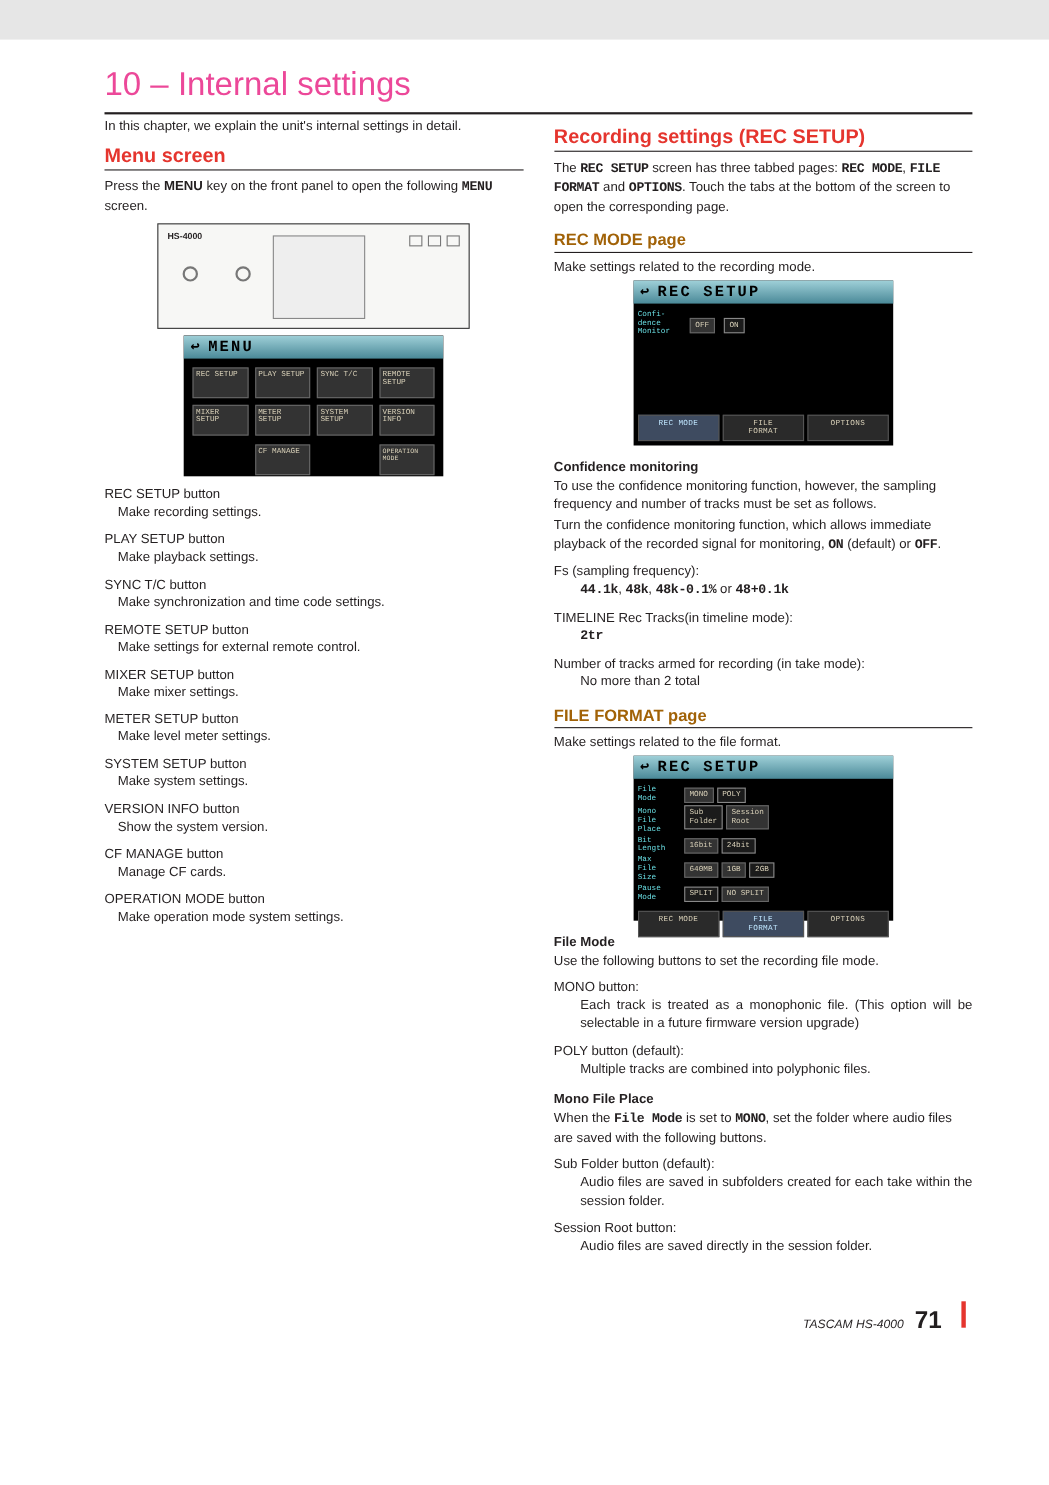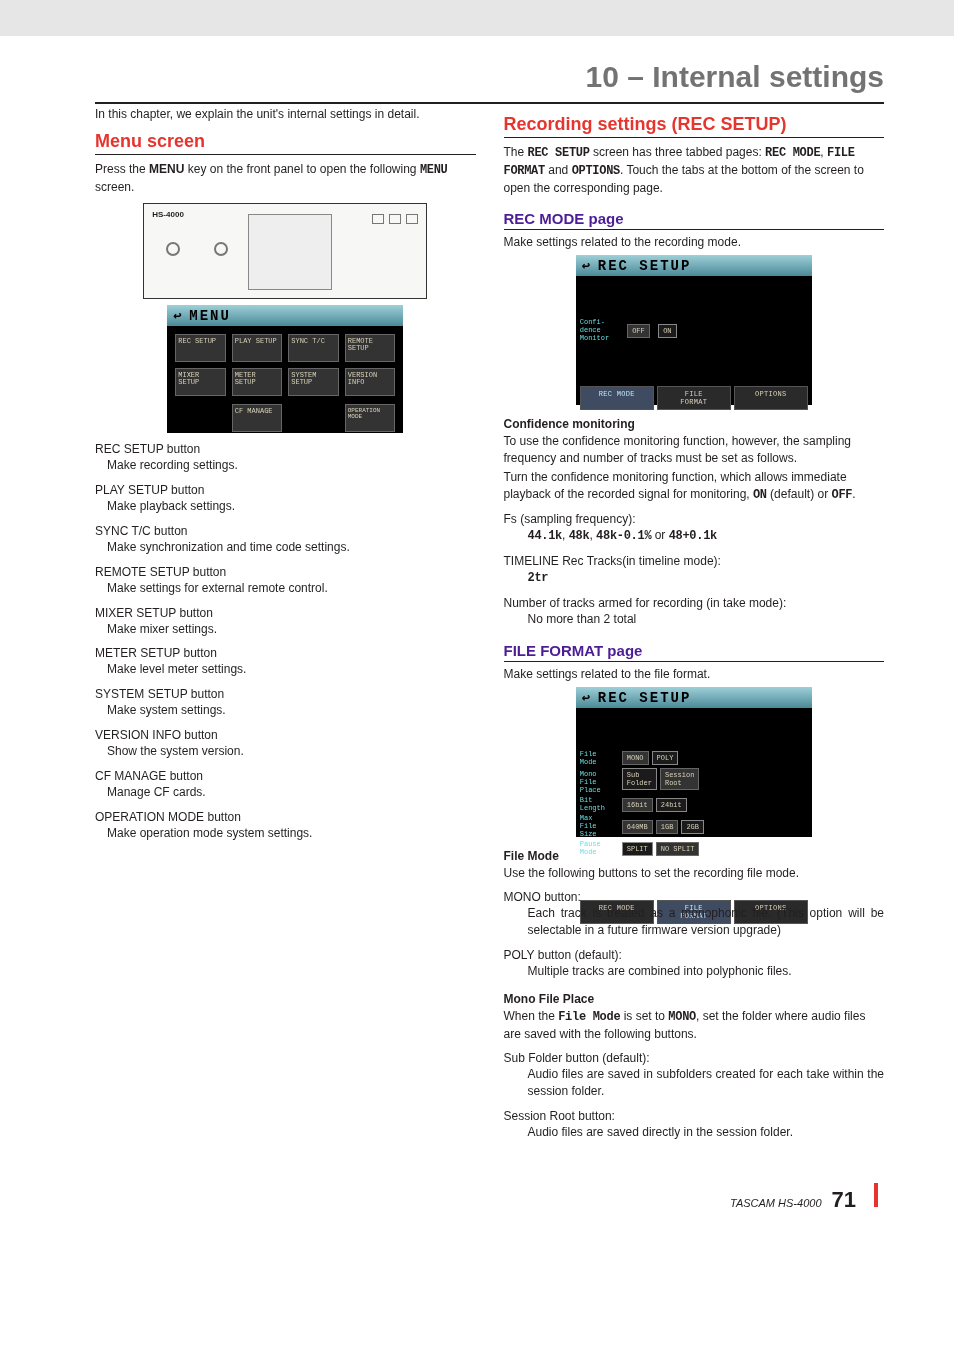--- a/index.html
+++ b/index.html
@@ -8,40 +8,40 @@
       font-size: 12px;
       color: #231f20;
       background: #fff;
       width: 954px;
       margin: 0 auto;
     }
     .top-bar { background: #e6e6e6; height: 36px; }
     .page { padding: 0 70px 30px 95px; }
     .chapter-title { 
       font-size: 30px; 
-      font-weight: bold; 
-      color: #737373; 
-      text-align: right;
+      font-weight: normal; 
+      color: #ec4899; 
+      text-align: left;
       padding: 24px 0 8px 0;
       border-bottom: 2px solid #231f20;
     }
     .columns { display: flex; gap: 28px; padding-top: 2px; }
     .col { flex: 1; min-width: 0; }
     .h1-rule { 
       font-size: 18px; 
       font-weight: bold; 
       color: #e5352e; 
       border-bottom: 1.5px solid #231f20;
       padding-bottom: 2px;
       margin: 8px 0 6px 0;
     }
     .h2-rule {
       font-size: 15px;
       font-weight: bold;
-      color: #4c1d95;
+      color: #a16207;
       border-bottom: 1px solid #231f20;
       padding-bottom: 2px;
       margin: 14px 0 4px 0;
     }
     .h3 { font-size: 12px; font-weight: bold; margin: 12px 0 2px 0; }
     p { font-size: 12px; line-height: 1.4; margin: 0 0 2px 0; }
     .body-indent { margin-left: 12px; }
     .body-indent2 { margin-left: 24px; }
     .item-title { font-size: 12px; font-weight: normal; margin: 9px 0 1px 0; }
     b, .strong { font-weight: bold; }
@@ -86,21 +86,21 @@
     .lcd-btn.op { font-size: 6px; }
     .lcd-row2 { display: grid; grid-template-columns: 1fr 1fr 1fr 1fr; gap: 6px; padding: 0 8px 2px 8px; }
     .lcd-rec-page {
       background: #000;
       width: 236px;
       height: 150px;
       margin: 4px auto;
       font-family: "Courier New", monospace;
       font-size: 9px;
       color: #d8d0b8;
-      display: flex; flex-direction: column; gap: 36px;
+      display: flex; flex-direction: column;
     }
     .lcd-body { flex: 1; padding: 4px; }
     .lcd-tabs { display: flex; gap: 3px; padding: 2px 4px 4px 4px; }
     .lcd-tab { flex:1; background:#2a2a2a; border:1px solid #555; text-align:center; font-size:7px; padding:3px 0; letter-spacing:0.3px; }
     .lcd-tab.active { background:#3e4b60; color:#bfe6ff; }
     .sm-btn { display:inline-block; background:#333; border:1px solid #666; padding:2px 4px; font-size:7px; margin-right:3px; color:#d8d0b8; }
     .sm-btn.sel { background:#1b1b1b; border-color:#888; }
     .sm-lbl { display:inline-block; width:42px; color:#6adfe4; font-size:7px; vertical-align:middle; }
     .lcd-line { margin: 2px 0; }
     .footer { display: flex; justify-content: flex-end; align-items: baseline; gap: 10px; margin-top: 40px; padding-right: 6px; }

